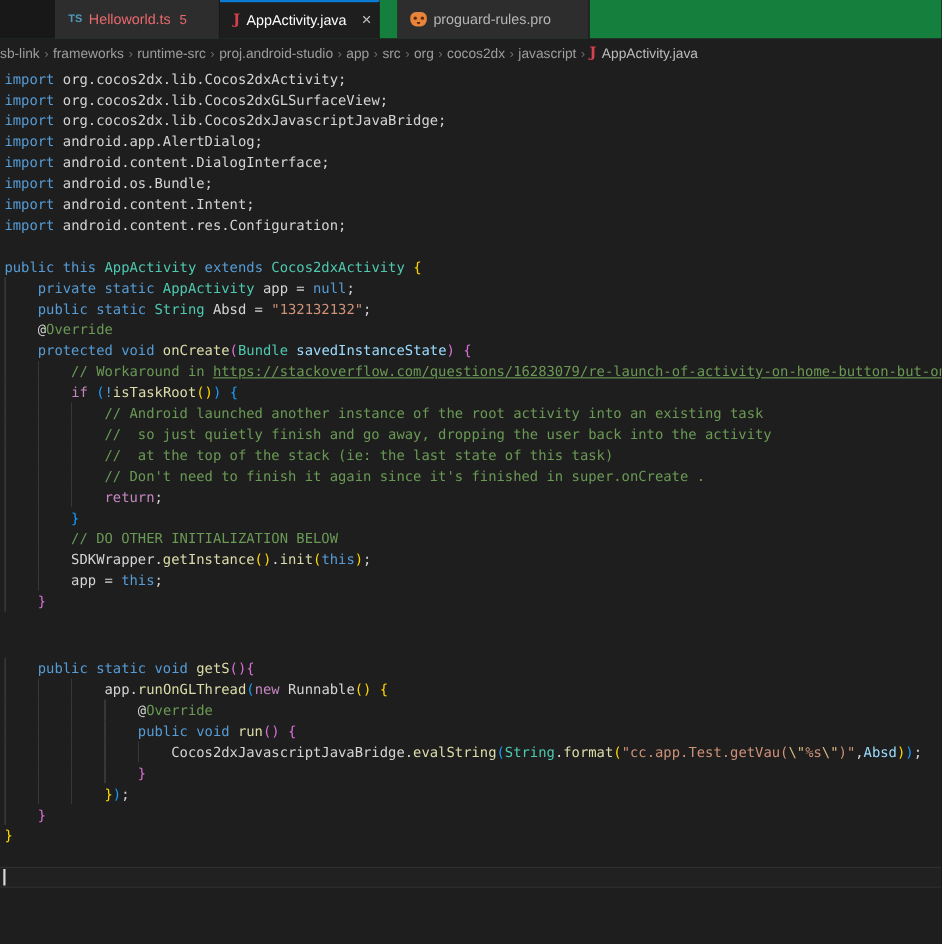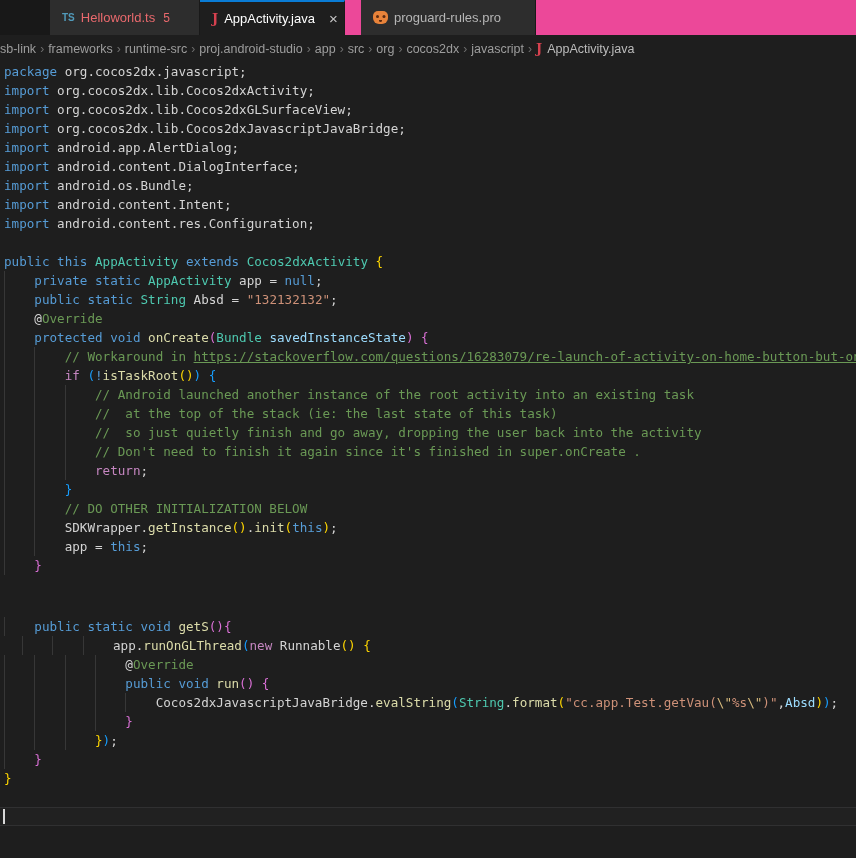--- a/index.html
+++ b/index.html
@@ -1,19 +1,19 @@
 <!DOCTYPE html>
 <html><head>
 <meta charset="utf-8">
 <style>
   html,body{margin:0;padding:0;background:#1e1e1e;overflow:hidden;}
   #app{position:relative;width:856px;height:858px;background:#1e1e1e;font-family:"Liberation Sans",sans-serif;}
 
   
-  #tabbar{display:flex;height:35px;background:#ec4899;align-items:stretch;}
+  #tabbar{display:flex;height:35px;background:#15803d;align-items:stretch;}
   .tab-spacer{width:50px;background:#181818;}
   .tab{display:flex;align-items:center;gap:6px;padding:0 12px;font-size:13px;
        background:#2d2d2d;border-right:1px solid #191919;position:relative;cursor:pointer;box-sizing:border-box;}
   .tab.active{background:#1e1e1e;border-top:2px solid #0a7cd6;}
   .tab .ticon{font-weight:bold;font-size:10px;color:#519aba;letter-spacing:0;}
   .tab .jicon{font-weight:bold;font-size:13px;color:#d6414f;font-family:"DejaVu Serif",serif;}
   .tab-label{white-space:nowrap;}
   .tab-badge{font-size:12px;margin-left:2px;}
   .tab-close{margin-left:8px;color:#c5c5c5;font-size:15px;line-height:1;}
   .owl{width:15px;height:13px;border-radius:5px 5px 6px 6px;background:#e8833a;position:relative;flex:none;}
@@ -83,49 +83,48 @@
       <span class="crumb">cocos2dx</span>
       <span class="crumb-sep">›</span>
       <span class="crumb">javascript</span>
       <span class="crumb-sep">›</span>
       <span class="crumb-file">
         <span class="jicon">J</span>
         <span>AppActivity.java</span>
       </span>
     </div>
   <div id="editor">
-      <div class="line"><span class="tok-kw">package </span><span class="tok-plain">org.cocos2dx.javascript;</span></div>
       <div class="line"><span class="tok-kw">import </span><span class="tok-plain">org.cocos2dx.lib.Cocos2dxActivity;</span></div>
       <div class="line"><span class="tok-kw">import </span><span class="tok-plain">org.cocos2dx.lib.Cocos2dxGLSurfaceView;</span></div>
       <div class="line"><span class="tok-kw">import </span><span class="tok-plain">org.cocos2dx.lib.Cocos2dxJavascriptJavaBridge;</span></div>
       <div class="line"><span class="tok-kw">import </span><span class="tok-plain">android.app.AlertDialog;</span></div>
       <div class="line"><span class="tok-kw">import </span><span class="tok-plain">android.content.DialogInterface;</span></div>
       <div class="line"><span class="tok-kw">import </span><span class="tok-plain">android.os.Bundle;</span></div>
       <div class="line"><span class="tok-kw">import </span><span class="tok-plain">android.content.Intent;</span></div>
       <div class="line"><span class="tok-kw">import </span><span class="tok-plain">android.content.res.Configuration;</span></div>
       <div class="line"></div>
       <div class="line"><span class="tok-kw">public this </span><span class="tok-type">AppActivity</span><span class="tok-kw"> extends </span><span class="tok-type">Cocos2dxActivity</span><span class="tok-plain"> </span><span class="tok-b1">{</span></div>
       <div class="line guided" style="background-size: 3ch 100%;"><span class="tok-kw">    private static </span><span class="tok-type">AppActivity</span><span class="tok-plain"> app = </span><span class="tok-kw">null</span><span class="tok-plain">;</span></div>
       <div class="line guided" style="background-size: 3ch 100%;"><span class="tok-kw">    public static </span><span class="tok-type">String</span><span class="tok-plain"> Absd = </span><span class="tok-str">"132132132"</span><span class="tok-plain">;</span></div>
       <div class="line guided" style="background-size: 3ch 100%;"><span class="tok-plain">    @</span><span class="tok-ann">Override</span></div>
       <div class="line guided" style="background-size: 3ch 100%;"><span class="tok-kw">    protected void </span><span class="tok-fn">onCreate</span><span class="tok-b2">(</span><span class="tok-type">Bundle</span><span class="tok-plain"> </span><span class="tok-var">savedInstanceState</span><span class="tok-b2">)</span><span class="tok-plain"> </span><span class="tok-b2">{</span></div>
       <div class="line guided" style="background-size: 7ch 100%;"><span class="tok-com">        // Workaround in </span><span class="tok-link">https://stackoverflow.com/questions/16283079/re-launch-of-activity-on-home-button-but-only</span></div>
       <div class="line guided" style="background-size: 7ch 100%;"><span class="tok-plain">        </span><span class="tok-ctl">if </span><span class="tok-b3">(</span><span class="tok-kw">!</span><span class="tok-fn">isTaskRoot</span><span class="tok-b1">()</span><span class="tok-b3">)</span><span class="tok-plain"> </span><span class="tok-b3">{</span></div>
       <div class="line guided" style="background-size: 11ch 100%;"><span class="tok-com">            // Android launched another instance of the root activity into an existing task</span></div>
+      <div class="line guided" style="background-size: 11ch 100%;"><span class="tok-com">            //  so just quietly finish and go away, dropping the user back into the activity</span></div>
       <div class="line guided" style="background-size: 11ch 100%;"><span class="tok-com">            //  at the top of the stack (ie: the last state of this task)</span></div>
-      <div class="line guided" style="background-size: 11ch 100%;"><span class="tok-com">            //  so just quietly finish and go away, dropping the user back into the activity</span></div>
       <div class="line guided" style="background-size: 11ch 100%;"><span class="tok-com">            // Don't need to finish it again since it's finished in super.onCreate .</span></div>
       <div class="line guided" style="background-size: 11ch 100%;"><span class="tok-plain">            </span><span class="tok-ctl">return</span><span class="tok-plain">;</span></div>
       <div class="line guided" style="background-size: 7ch 100%;"><span class="tok-b3">        }</span></div>
       <div class="line guided" style="background-size: 7ch 100%;"><span class="tok-com">        // DO OTHER INITIALIZATION BELOW</span></div>
       <div class="line guided" style="background-size: 7ch 100%;"><span class="tok-plain">        SDKWrapper.</span><span class="tok-fn">getInstance</span><span class="tok-b1">()</span><span class="tok-plain">.</span><span class="tok-fn">init</span><span class="tok-b1">(</span><span class="tok-kw">this</span><span class="tok-b1">)</span><span class="tok-plain">;</span></div>
       <div class="line guided" style="background-size: 7ch 100%;"><span class="tok-plain">        app = </span><span class="tok-kw">this</span><span class="tok-plain">;</span></div>
       <div class="line guided" style="background-size: 3ch 100%;"><span class="tok-b2">    }</span></div>
       <div class="line guided" style="background-size: 3ch 100%; margin-top: 42px;"><span class="tok-kw">    public static void </span><span class="tok-fn">getS</span><span class="tok-b2">()</span><span class="tok-b2">{</span></div>
-      <div class="line guided" style="background-size: 11ch 100%; margin-left: 18px;"><span class="tok-plain">            app.</span><span class="tok-fn">runOnGLThread</span><span class="tok-b3">(</span><span class="tok-ctl">new</span><span class="tok-plain"> Runnable</span><span class="tok-b1">()</span><span class="tok-plain"> </span><span class="tok-b1">{</span></div>
+      <div class="line guided" style="background-size: 11ch 100%;"><span class="tok-plain">            app.</span><span class="tok-fn">runOnGLThread</span><span class="tok-b3">(</span><span class="tok-ctl">new</span><span class="tok-plain"> Runnable</span><span class="tok-b1">()</span><span class="tok-plain"> </span><span class="tok-b1">{</span></div>
       <div class="line guided" style="background-size: 15ch 100%;"><span class="tok-plain">                @</span><span class="tok-ann">Override</span></div>
       <div class="line guided" style="background-size: 15ch 100%;"><span class="tok-kw">                public void </span><span class="tok-fn">run</span><span class="tok-b2">()</span><span class="tok-plain"> </span><span class="tok-b2">{</span></div>
       <div class="line guided" style="background-size: 19ch 100%;"><span class="tok-plain">                    Cocos2dxJavascriptJavaBridge.</span><span class="tok-fn">evalString</span><span class="tok-b3">(</span><span class="tok-type">String</span><span class="tok-plain">.</span><span class="tok-fn">format</span><span class="tok-b1">(</span><span class="tok-str">"cc.app.Test.getVau(</span><span class="tok-esc">\"</span><span class="tok-str">%s</span><span class="tok-esc">\"</span><span class="tok-str">)"</span><span class="tok-plain">,</span><span class="tok-var">Absd</span><span class="tok-b1">)</span><span class="tok-b3">)</span><span class="tok-plain">;</span></div>
       <div class="line guided" style="background-size: 15ch 100%;"><span class="tok-b2">                }</span></div>
       <div class="line guided" style="background-size: 11ch 100%;"><span class="tok-plain">            </span><span class="tok-b1">}</span><span class="tok-b3">)</span><span class="tok-plain">;</span></div>
       <div class="line guided" style="background-size: 3ch 100%;"><span class="tok-b2">    }</span></div>
       <div class="line"><span class="tok-b1">}</span></div>
       <div class="line"></div>
       <div class="line cursor-line"><div class="caret"></div></div>
     </div>

